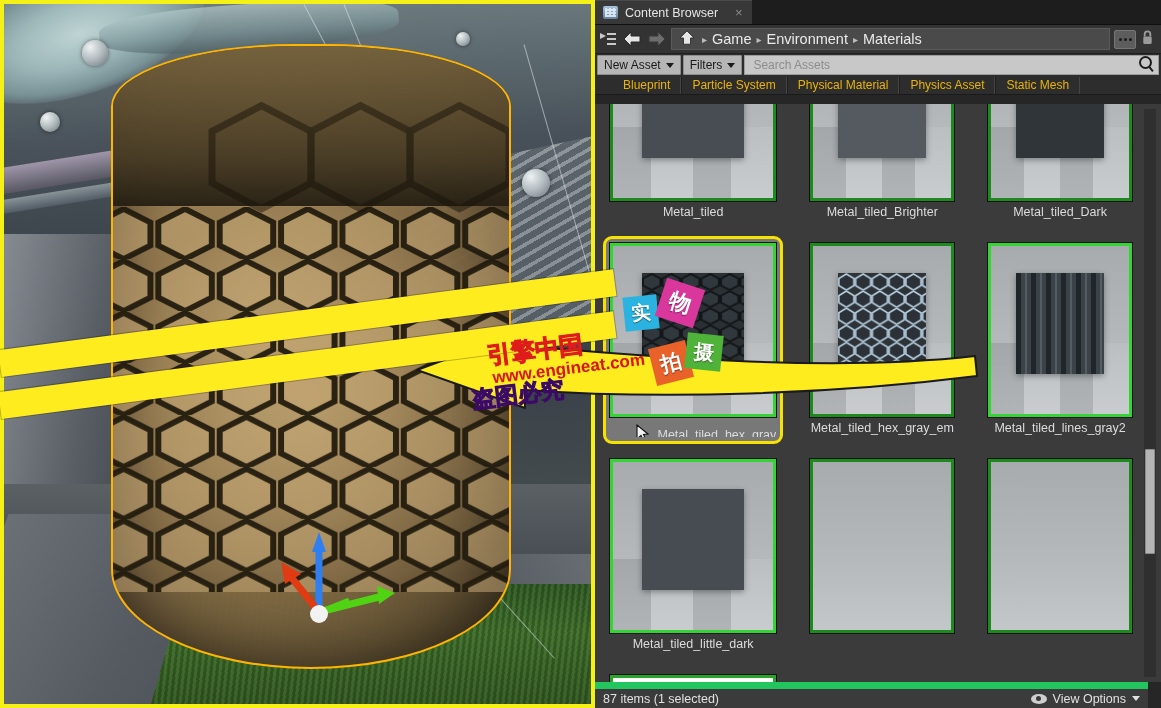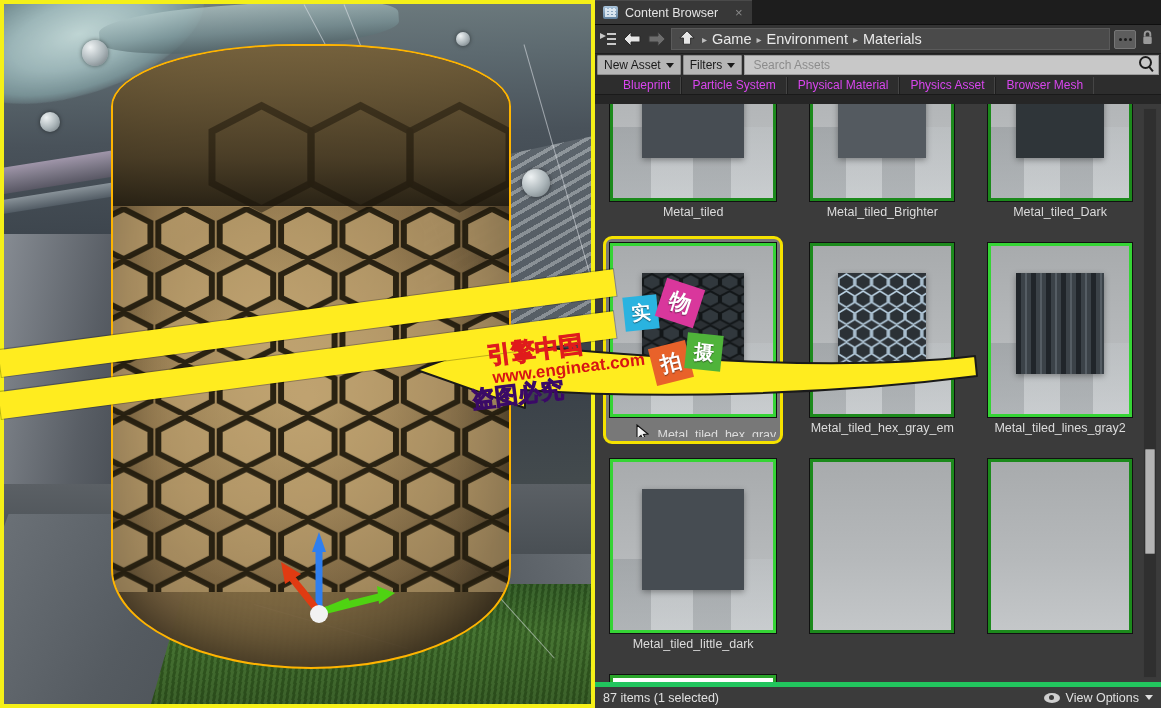--- a/index.html
+++ b/index.html
@@ -187,21 +187,21 @@
     width: 13px; height: 13px; border: 2px solid #1d1d1d; border-radius: 50%;
     position: relative; flex: none; margin-left: 4px;
   }
   .mag::after { content:""; position:absolute; width:2px; height:6px; background:#1d1d1d; right:-2px; bottom:-5px; transform: rotate(-40deg); }
 
   .cb-filters {
     height: 19px; background: #2d2d2d; display: flex; align-items: center;
     border-bottom: 1px solid #1a1a1a;
   }
   .fpill {
-    color: #d946ef; font-size: 12px; padding: 0 10px; height: 17px;
+    color: #eab308; font-size: 12px; padding: 0 10px; height: 17px;
     display: flex; align-items: center; border-right: 1px solid #454545;
     border-left: 1px solid #1e1e1e;
   }
   .fpill:first-child { border-left: 0; margin-left: 18px; }
 
   .cb-grid-wrap {
     position: absolute; left: 0; top: 104px; right: 0; bottom: 26px;
     background: #3b3b3b; overflow: hidden;
   }
   .cb-grid {
@@ -253,22 +253,22 @@
   .pat-lines {
     position: absolute; inset: 0;
     background: repeating-linear-gradient(90deg,
       #20252a 0 5px, #3b4248 5px 9px, #555d64 9px 11px, #3b4248 11px 15px);
   }
   .pat-flat { position: absolute; inset: 0; background: #474d53; }
 
   .cursor-arrow { position: absolute; width: 13px; height: 18px; }
 
   .cb-status {
-    position: absolute; left: 0; bottom: 0; right: 0; height: 26px;
-    background: #3b3b3b; border-top: 5px solid #22c55e;
+    position: absolute; left: 0; bottom: 0; right: 13px; height: 26px;
+    background: #3b3b3b; border-top: 7px solid #22c55e;
     display: flex; align-items: center; justify-content: space-between;
     padding: 0 8px; color: #e0e0e0; font-size: 12.5px;
   }
   .view-options { display: flex; align-items: center; gap: 6px; }
   .eye {
     width: 16px; height: 10px; border-radius: 50%; background: #cfcfcf;
     display: flex; align-items: center; justify-content: center; flex: none;
   }
   .eye::after { content:""; width: 5px; height: 5px; border-radius: 50%; background:#3a3a3a; }
 
@@ -431,21 +431,21 @@
         <input type="text" placeholder="Search Assets" style="">
         <span class="mag"></span>
       </div>
     </div>
 
     <div class="cb-filters">
       <span class="fpill">Blueprint</span>
       <span class="fpill">Particle System</span>
       <span class="fpill">Physical Material</span>
       <span class="fpill">Physics Asset</span>
-      <span class="fpill">Browser Mesh</span>
+      <span class="fpill">Static Mesh</span>
     </div>
 
     <div class="cb-grid-wrap">
       <div class="cb-grid">
 
         <div class="asset">
           <div class="asset-wrap">
             <div class="asset-thumb">
               <div class="thumb-back"></div>
                 <div class="thumb-floor"></div>

